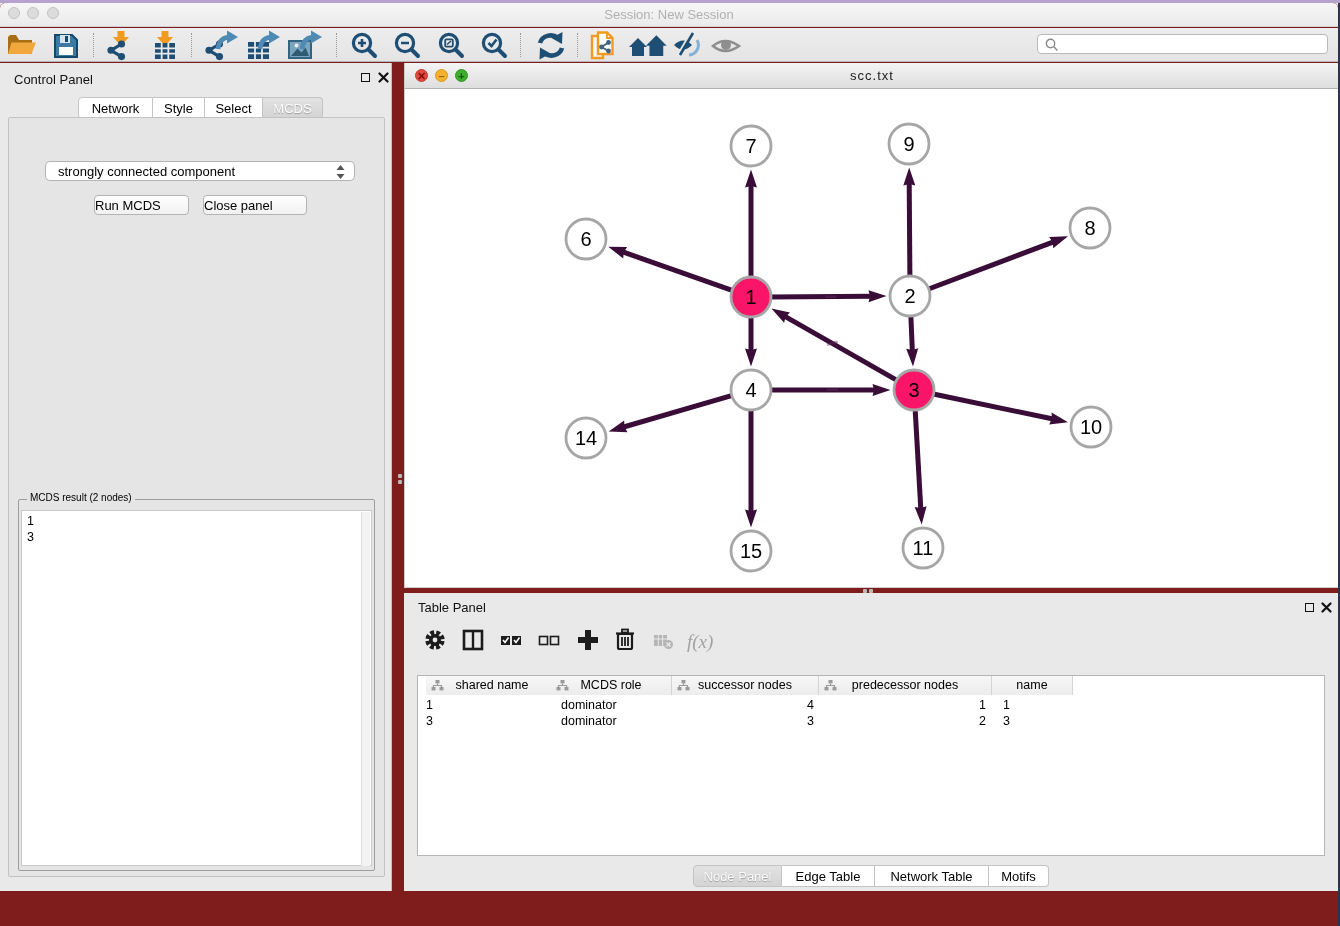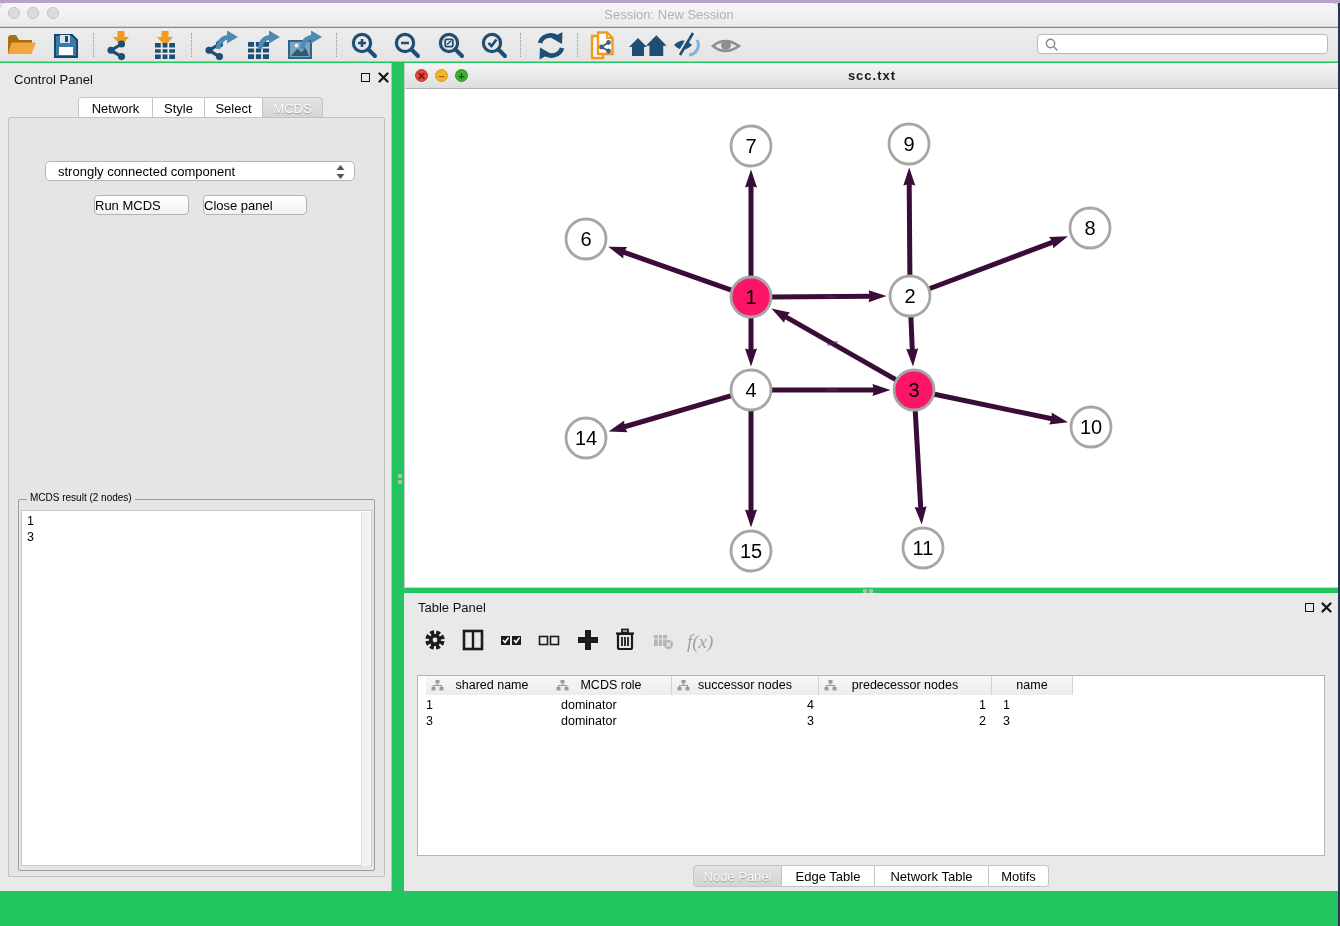--- a/index.html
+++ b/index.html
@@ -1,21 +1,21 @@
 <!DOCTYPE html>
 <html><head><meta charset="utf-8"><style>
 *{margin:0;padding:0;box-sizing:border-box}
 html,body{width:1340px;height:926px;overflow:hidden}
 body{font-family:"Liberation Sans",sans-serif;background:#e9e9e9;position:relative}
 .abs{position:absolute}
 
 #purple{left:0;top:0;width:1340px;height:3px;background:#b6a2cd}
 #rightedge{right:0;top:3px;width:2px;height:923px;background:#2a3353}
 #blcorner{left:0;top:918px;width:4px;height:8px;background:#2a3353}
-#win{left:0;top:3px;width:1338px;height:923px;background:#22c55e;border-radius:5px 5px 0 0;overflow:hidden}
+#win{left:0;top:3px;width:1338px;height:923px;background:#7f1d1d;border-radius:5px 5px 0 0;overflow:hidden}
 
 #titlebar{left:0;top:0;width:1338px;height:24px;background:linear-gradient(#f6f6f6,#ebebeb);border-bottom:1px solid #cfcfcf;border-radius:5px 5px 0 0}
 .tl{position:absolute;top:4px;width:12px;height:12px;border-radius:50%;background:#dcdcdc;border:1px solid #c2c2c2}
 #wtitle{position:absolute;top:4px;left:0;width:100%;text-align:center;font-size:13px;color:#b1b1b1}
 
 #toolbar{left:0;top:25px;width:1338px;height:34px;background:linear-gradient(#ededed,#e4e4e4);border-bottom:1px solid #b6b6b6}
 .tbi{position:absolute;top:2px}
 .vsep{position:absolute;top:5px;width:1px;height:24px;border-left:1px dotted #9a9a9a}
 #searchbox{position:absolute;left:1037px;top:6px;width:291px;height:20px;background:#fff;border:1px solid #b9b9b9;border-radius:4px}
 
@@ -33,21 +33,21 @@
 #fieldset{position:absolute;left:9px;top:381px;width:357px;height:372px;border:1px solid #9d9d9d;border-radius:2px}
 #fslegend{position:absolute;left:8px;top:-8px;background:#e5e5e5;padding:0 3px;font-size:10px;color:#000}
 #fswhite{position:absolute;left:2px;top:10px;width:351px;height:356px;background:#fff;border:1px solid #c9c9c9}
 #fstext{position:absolute;left:5px;top:2px;font-size:12.5px;color:#000;line-height:16px}
 #fsscroll{position:absolute;right:1px;top:1px;width:9px;height:354px;background:#f2f2f2;border-left:1px solid #e0e0e0}
 
 
 #netframe{left:404px;top:60px;width:934px;height:525px;background:#fff;border-left:1px solid #ccc;border-bottom:1px solid #cfcfcf}
 #nettitle{position:absolute;left:0;top:0;width:934px;height:26px;background:linear-gradient(#f4f4f4,#dedede);border-bottom:1px solid #b2b2b2}
 .mac{position:absolute;top:6px;width:13px;height:13px;border-radius:50%;font-size:11px;font-weight:bold;text-align:center;line-height:13px}
-#nettext{position:absolute;top:5px;left:0;width:100%;text-align:center;font-size:13px;font-weight:bold;letter-spacing:1px;color:#1a1a1a}
+#nettext{position:absolute;top:5px;left:0;width:100%;text-align:center;font-size:13px;font-weight:normal;letter-spacing:1px;color:#1a1a1a}
 #graph{position:absolute;left:0;top:26px}
 
 #tpanel{left:404px;top:590px;width:934px;height:298px;background:#e9e9e9}
 #tphead{position:absolute;left:14px;top:7px;font-size:13px;color:#111}
 #tptable{position:absolute;left:13px;top:82px;width:908px;height:181px;background:#fff;border:1px solid #b5b5b5}
 .th{position:absolute;top:0;height:19px;background:linear-gradient(#f7f7f7,#ececec);border-right:1px solid #d4d4d4;font-size:12.5px;color:#000;text-align:center;line-height:19px}
 .td{position:absolute;font-size:12.5px;color:#000;height:16px;line-height:16px}
 .btabs{position:absolute;top:272px;display:flex}
 .btab{height:22px;font-size:13px;background:#fff;border:1px solid #c4c4c4;border-left:none;display:flex;align-items:center;justify-content:center;color:#000}
 .btab.first{border-left:1px solid #c4c4c4;border-radius:4px 0 0 4px}

